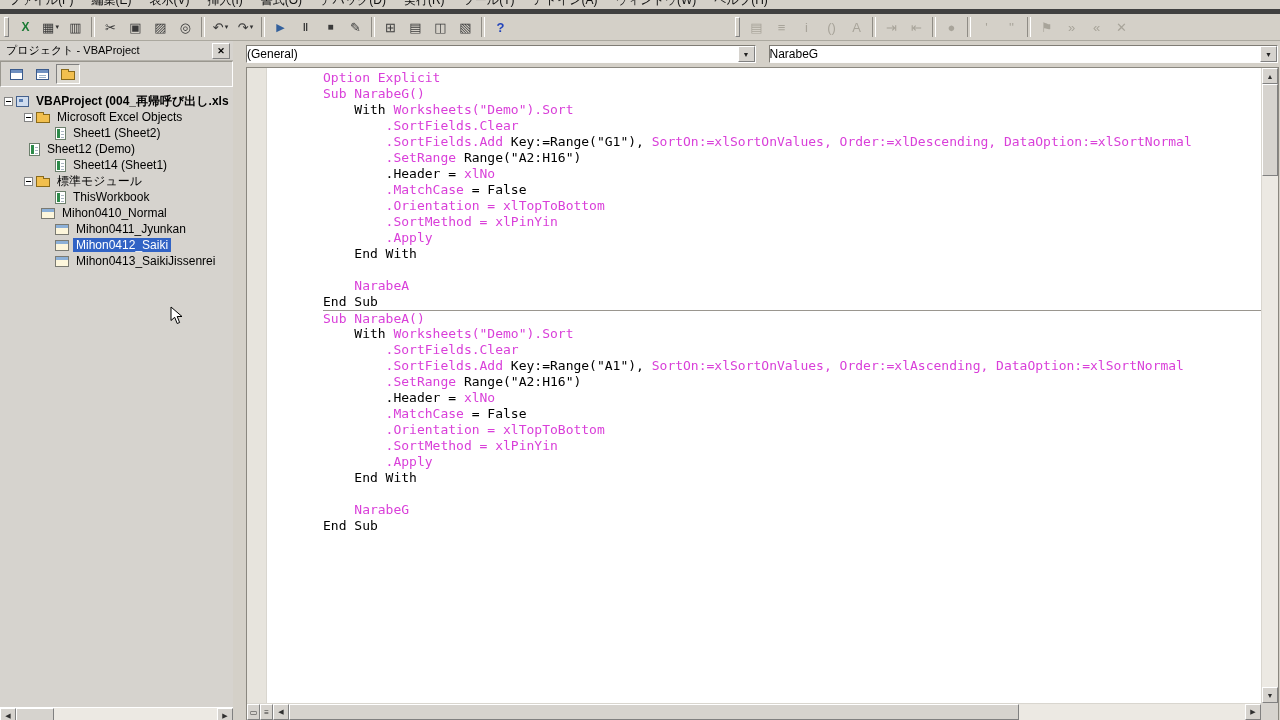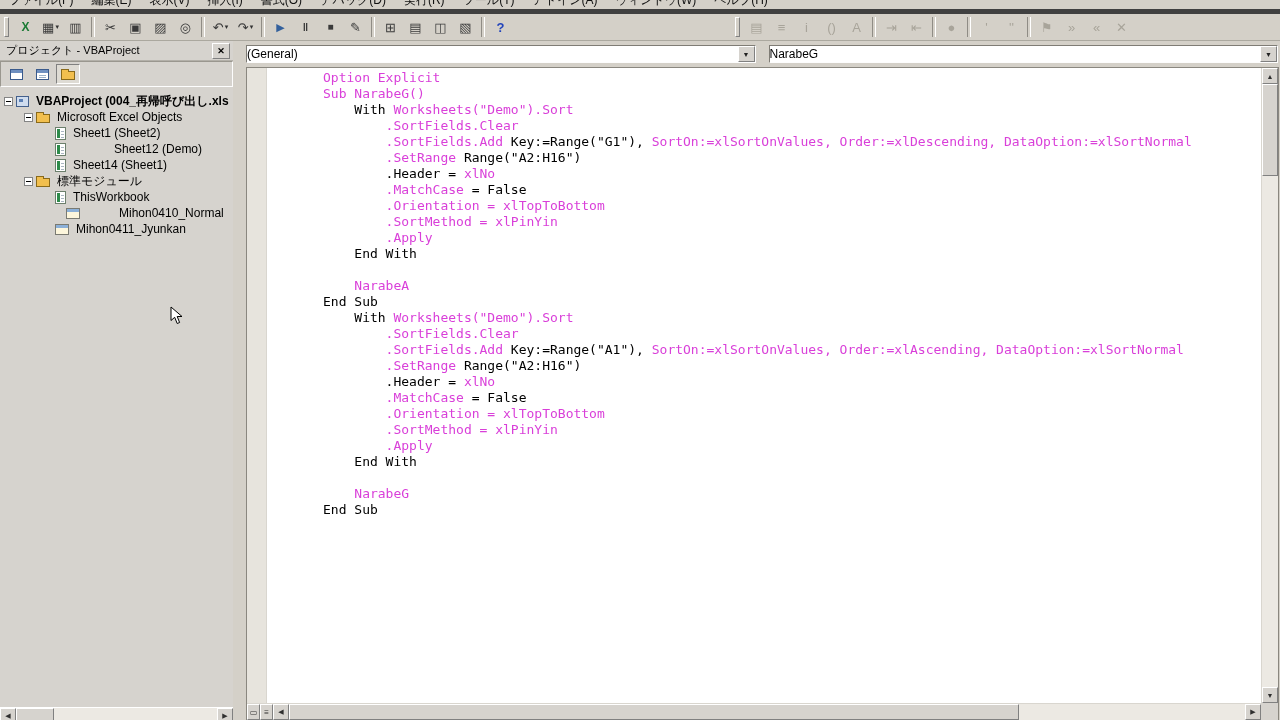--- a/index.html
+++ b/index.html
@@ -246,44 +246,52 @@
           </div>
           <div class="tree-row" style="padding-left: 24px; text-align: center;">
             <span class="expander"></span>
             <span class="tree-icon icon-folder"></span>
             <span class="tree-label">Microsoft Excel Objects</span>
           </div>
           <div class="tree-row" style="padding-left: 55px;">
             <span class="tree-icon icon-sheet"></span>
             <span class="tree-label">Sheet1 (Sheet2)</span>
           </div>
-          <div class="tree-row" style="padding-left: 55px; gap: 41px;">
+          <div class="tree-row" style="padding-left: 29px;">
             <span class="tree-icon icon-sheet"></span>
             <span class="tree-label">Sheet12 (Demo)</span>
           </div>
           <div class="tree-row" style="padding-left: 55px;">
             <span class="tree-icon icon-sheet"></span>
             <span class="tree-label">Sheet14 (Sheet1)</span>
           </div>
           <div class="tree-row" style="padding-left: 24px;">
             <span class="expander"></span>
             <span class="tree-icon icon-folder"></span>
             <span class="tree-label">標準モジュール</span>
           </div>
           <div class="tree-row" style="padding-left: 55px;">
             <span class="tree-icon icon-workbook"></span>
             <span class="tree-label">ThisWorkbook</span>
           </div>
-          <div class="tree-row" style="padding-left: 66px; gap: 32px;">
+          <div class="tree-row" style="padding-left: 41px;">
             <span class="tree-icon icon-module"></span>
             <span class="tree-label">Mihon0410_Normal</span>
           </div>
           <div class="tree-row" style="padding-left: 55px;">
             <span class="tree-icon icon-module"></span>
             <span class="tree-label">Mihon0411_Jyunkan</span>
+          </div>
+          <div class="tree-row selected" style="padding-left: 55px;">
+            <span class="tree-icon icon-module"></span>
+            <span class="tree-label">Mihon0412_Saiki</span>
+          </div>
+          <div class="tree-row" style="padding-left: 55px;">
+            <span class="tree-icon icon-module"></span>
+            <span class="tree-label">Mihon0413_SaikiJissenrei</span>
           </div>
         </div>
       <div class="hscroll">
         <span class="sb-btn">
             <span>◀</span>
           </span>
         <span class="sb-track">
             <span class="sb-thumb"></span>
           </span>
         <span class="sb-btn">
@@ -320,20 +328,21 @@
             <div class="code-line"><span class="m">        .SetRange </span><span class="k">Range("A2:H16")</span></div>
             <div class="code-line"><span class="k">        .Header = </span><span class="m">xlNo</span></div>
             <div class="code-line"><span class="m">        .MatchCase </span><span class="k">= False</span></div>
             <div class="code-line"><span class="m">        .Orientation = xlTopToBottom</span></div>
             <div class="code-line"><span class="m">        .SortMethod = xlPinYin</span></div>
             <div class="code-line"><span class="m">        .Apply</span></div>
             <div class="code-line"><span class="k">    End With</span></div>
             <div class="code-line"></div>
             <div class="code-line"><span class="m">    NarabeA</span></div>
             <div class="code-line"><span class="k">End Sub</span></div>
+            <div class="code-line sep"><span class="m">Sub NarabeA()</span></div>
             <div class="code-line"><span class="k">    With </span><span class="m">Worksheets("Demo").Sort</span></div>
             <div class="code-line"><span class="m">        .SortFields.Clear</span></div>
             <div class="code-line"><span class="m">        .SortFields.Add </span><span class="k">Key:=Range("A1"), </span><span class="m">SortOn:=xlSortOnValues, Order:=xlAscending, DataOption:=xlSortNormal</span></div>
             <div class="code-line"><span class="m">        .SetRange </span><span class="k">Range("A2:H16")</span></div>
             <div class="code-line"><span class="k">        .Header = </span><span class="m">xlNo</span></div>
             <div class="code-line"><span class="m">        .MatchCase </span><span class="k">= False</span></div>
             <div class="code-line"><span class="m">        .Orientation = xlTopToBottom</span></div>
             <div class="code-line"><span class="m">        .SortMethod = xlPinYin</span></div>
             <div class="code-line"><span class="m">        .Apply</span></div>
             <div class="code-line"><span class="k">    End With</span></div>

